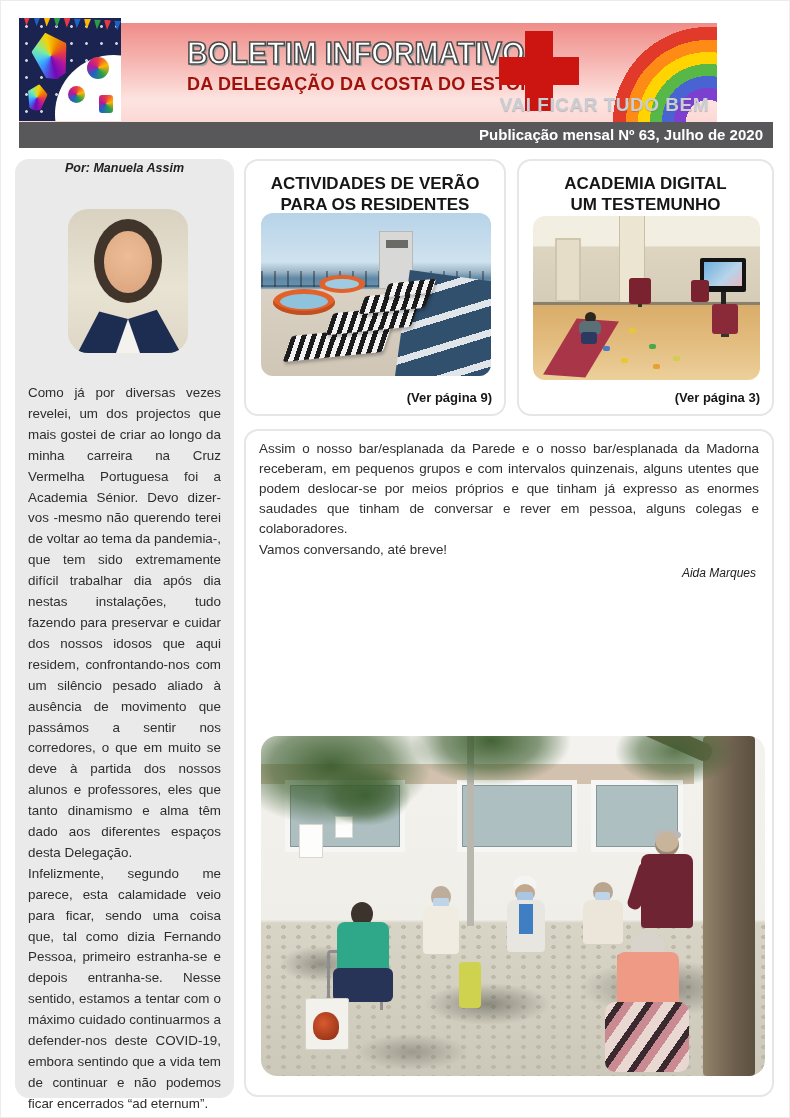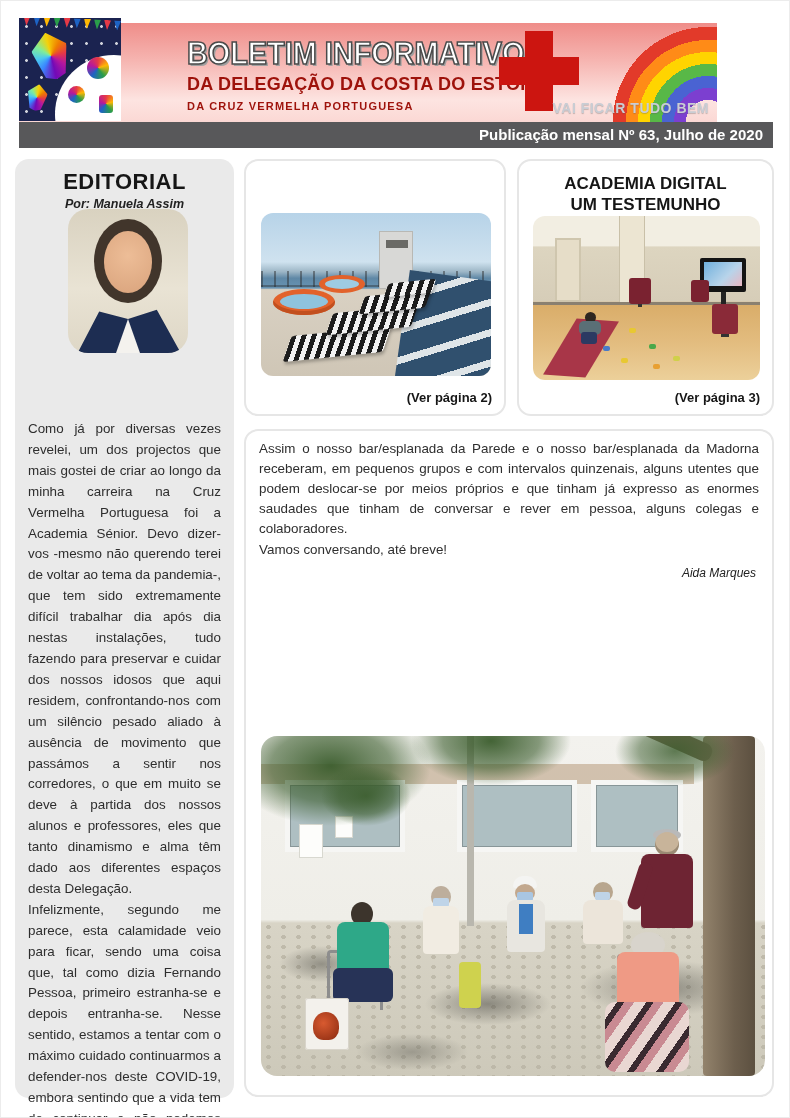--- a/index.html
+++ b/index.html
@@ -44,21 +44,21 @@
       letter-spacing:1.2px; white-space:nowrap; }
 
   .redcross { position:absolute; left:480px; top:8px; width:80px; height:80px; z-index:2; }
   .redcross .v { position:absolute; left:26px; top:0; width:28px; height:80px; background:#cc1510; }
   .redcross .h { position:absolute; left:0; top:26px; width:80px; height:28px; background:#cc1510; }
 
   .rainbow { position:absolute; right:0; bottom:0; width:160px; height:96px; z-index:1;
       background:radial-gradient(circle at 151px 96px,
         rgba(0,0,0,0) 0 22px, #7c3fd0 22px 34px, #4a63d2 34px 46px, #58b847 46px 58px,
         #ffd400 58px 70px, #ff8b17 70px 82px, #e23a2a 82px 95px, rgba(0,0,0,0) 95px); }
-  .motto { position:absolute; right:8px; bottom:6px; z-index:2; font-size:14px; font-weight:bold;
+  .motto { position:absolute; right:8px; bottom:6px; z-index:2; font-size:19px; font-weight:bold;
       color:#c9cdd4; letter-spacing:.5px; text-shadow:0 1px 1px rgba(90,90,90,.35); }
 
   .graybar { position:absolute; left:18px; top:121px; width:754px; height:26px; background:#58585a;
       color:#fff; font-size:15px; font-weight:bold; text-align:right; line-height:26px;
       padding-right:10px; }
 
   
   .card { position:absolute; border-radius:14px; background:#fff; border:2px solid #e6e6e6; }
   .card-editorial { left:14px;  top:158px; width:219px; height:939px; background:#eaeaea; border:none; }
   .card-summer    { left:243px; top:158px; width:262px; height:257px; }
@@ -257,21 +257,20 @@
 <body>
 
 <div class="page">
 
   <header>
     <div class="banner">
       <div class="rainbow"></div>
       <div class="titles">
         <div class="masthead-title">BOLETIM INFORMATIVO</div>
         <div class="masthead-sub">DA DELEGAÇÃO DA COSTA DO ESTORIL</div>
-        <div class="masthead-org">DA CRUZ VERMELHA PORTUGUESA</div>
       </div>
       <div class="redcross">
         <span class="v"></span>
         <span class="h"></span>
       </div>
       <div class="motto">VAI FICAR TUDO BEM</div>
     </div>
 
     <div class="festive">
       <div class="stars"></div>
@@ -294,48 +293,49 @@
       <div class="pin p2"></div>
       <div class="pin p3"></div>
     </div>
 
     <div class="graybar">
       <span>Publicação mensal Nº 63, Julho de 2020</span>
     </div>
   </header>
 
   <aside class="card card-editorial">
-    <h2 class="ed-heading">EDITORIAL</h2>
     <div class="ed-byline">Por: Manuela Assim</div>
     <div class="photo photo-portrait">
       <div class="pt-hair"></div>
       <div class="pt-face"></div>
       <div class="pt-body"></div>
       <div class="pt-shirt"></div>
     </div>
     <div class="ed-body" style="margin-top:200px;">
       <p>Como já por diversas vezes revelei, um dos projectos que mais gostei de criar ao longo da minha carreira na Cruz Vermelha Portuguesa foi a Academia Sénior. Devo dizer-vos -mesmo não querendo terei de voltar ao tema da pandemia-, que tem sido extremamente difícil trabalhar dia após dia nestas instalações, tudo fazendo para preservar e cuidar dos nossos idosos que aqui residem, confrontando-nos com um silêncio pesado aliado à ausência de movimento que passámos a sentir nos corredores, o que em muito se deve à partida dos nossos alunos e professores, eles que tanto dinamismo e alma têm dado aos diferentes espaços desta Delegação.</p>
       <p>Infelizmente, segundo me parece, esta calamidade veio para ficar, sendo uma coisa que, tal como dizia Fernando Pessoa, primeiro estranha-se e depois entranha-se. Nesse sentido, estamos a tentar com o máximo cuidado continuarmos a defender-nos deste COVID-19, embora sentindo que a vida tem de continuar e não podemos ficar encerrados “ad eternum”.</p>
     </div>
 
   </aside>
 
   <article class="card card-summer">
+    <h3 class="card-title">ACTIVIDADES DE VERÃO
+PARA OS RESIDENTES</h3>
     <div class="photo photo-rooftop">
       <div class="rt-rail"></div>
       <div class="rt-tower"></div>
       <div class="rt-pool1"></div>
       <div class="rt-pool2"></div>
       <div class="rt-sky"></div>
       <div class="rt-lounge rt-l1"></div>
       <div class="rt-lounge rt-l2"></div>
       <div class="rt-lounge rt-l3"></div>
       <div class="rt-lounge rt-l4"></div>
     </div>
-    <div class="ver-page">(Ver página 2)</div>
+    <div class="ver-page">(Ver página 9)</div>
   </article>
 
   <article class="card card-academia">
     <h3 class="card-title">ACADEMIA DIGITAL
 UM TESTEMUNHO</h3>
     <div class="photo photo-gym">
       <div class="gy-pillar"></div>
       <div class="gy-door"></div>
       <div class="gy-base"></div>
       <div class="gy-tv"></div>

